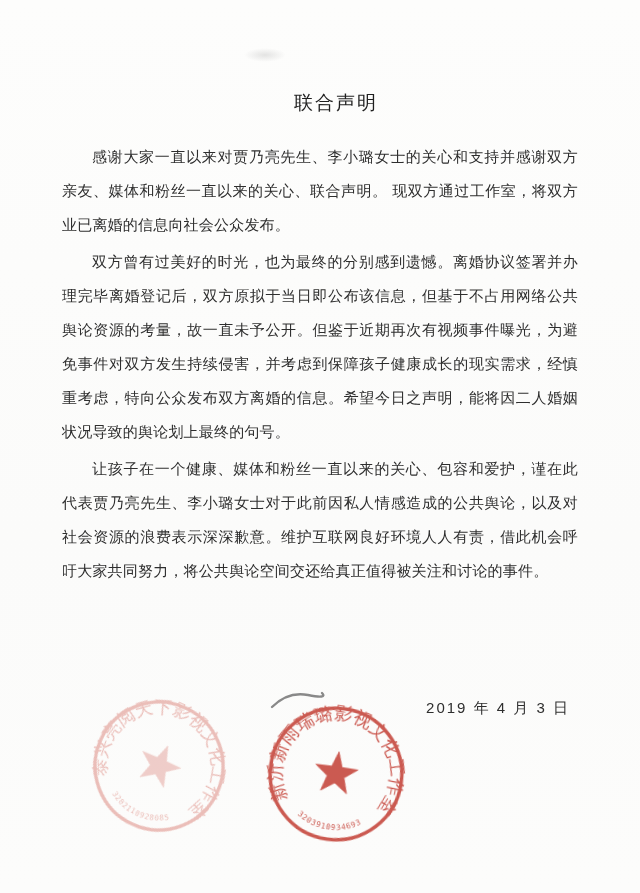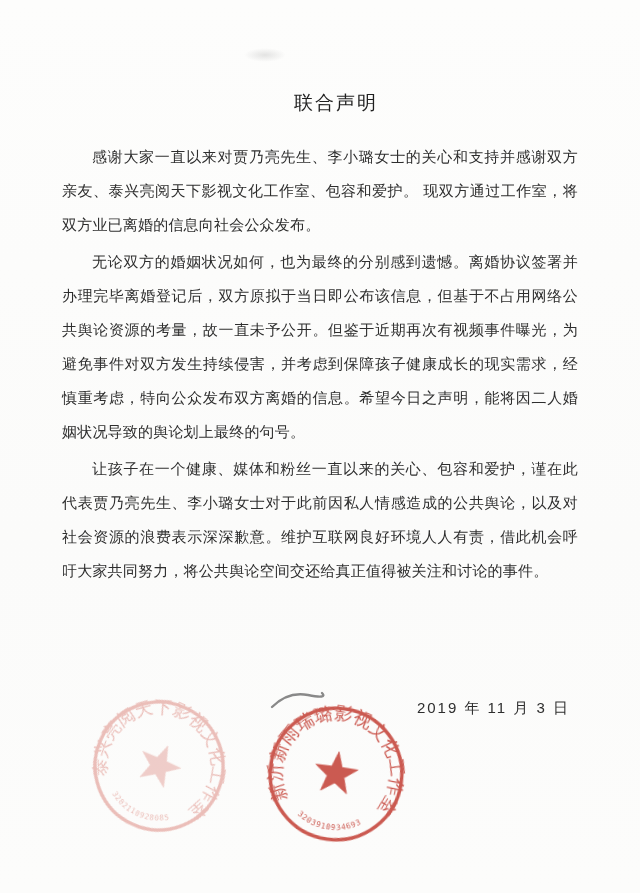--- a/index.html
+++ b/index.html
@@ -98,26 +98,26 @@
   }
 </style>
 </head>
 <body>
 
 <div class="page">
 
   <h1 class="doc-title">联合声明</h1>
 
   <div class="doc-body">
-    <p>感谢大家一直以来对贾乃亮先生、李小璐女士的关心和支持并感谢双方亲友、泰兴亮阅天下影视文化工作室、包容和爱护。 现双方通过工作室，将双方业已离婚的信息向社会公众发布。</p>
-    <p>无论双方的婚姻状况如何，也为最终的分别感到遗憾。离婚协议签署并办理完毕离婚登记后，双方原拟于当日即公布该信息，但基于不占用网络公共舆论资源的考量，故一直未予公开。但鉴于近期再次有视频事件曝光，为避免事件对双方发生持续侵害，并考虑到保障孩子健康成长的现实需求，经慎重考虑，特向公众发布双方离婚的信息。希望今日之声明，能将因二人婚姻状况导致的舆论划上最终的句号。</p>
+    <p>感谢大家一直以来对贾乃亮先生、李小璐女士的关心和支持并感谢双方亲友、媒体和粉丝一直以来的关心、联合声明。 现双方通过工作室，将双方业已离婚的信息向社会公众发布。</p>
+    <p>双方曾有过美好的时光，也为最终的分别感到遗憾。离婚协议签署并办理完毕离婚登记后，双方原拟于当日即公布该信息，但基于不占用网络公共舆论资源的考量，故一直未予公开。但鉴于近期再次有视频事件曝光，为避免事件对双方发生持续侵害，并考虑到保障孩子健康成长的现实需求，经慎重考虑，特向公众发布双方离婚的信息。希望今日之声明，能将因二人婚姻状况导致的舆论划上最终的句号。</p>
     <p>让孩子在一个健康、媒体和粉丝一直以来的关心、包容和爱护，谨在此代表贾乃亮先生、李小璐女士对于此前因私人情感造成的公共舆论，以及对社会资源的浪费表示深深歉意。维护互联网良好环境人人有责，借此机会呼吁大家共同努力，将公共舆论空间交还给真正值得被关注和讨论的事件。</p>
   </div>
 
-  <div class="date-line">2019 年 11 月 3 日</div>
+  <div class="date-line">2019 年 4 月 3 日</div>
 
   <div class="smudge"></div>
 
   <svg class="stamp stamp-left" viewBox="0 0 200 200" color="#e08d84">
     <defs>
       <path id="arcL" d="M 38.5,148 A 78,78 0 1 1 161.5,148"></path>
       <path id="numL" d="M 48.6,161.3 A 80,80 0 0 0 151.4,161.3"></path>
     </defs>
     <circle class="ring" cx="100" cy="100" r="94"></circle>
     <polygon class="star" points="100,68 107.5,89.6 130.4,90.1 112.2,104.0 118.8,125.9 100,112.8 81.2,125.9 87.8,104.0 69.6,90.1 92.5,89.6"></polygon>

